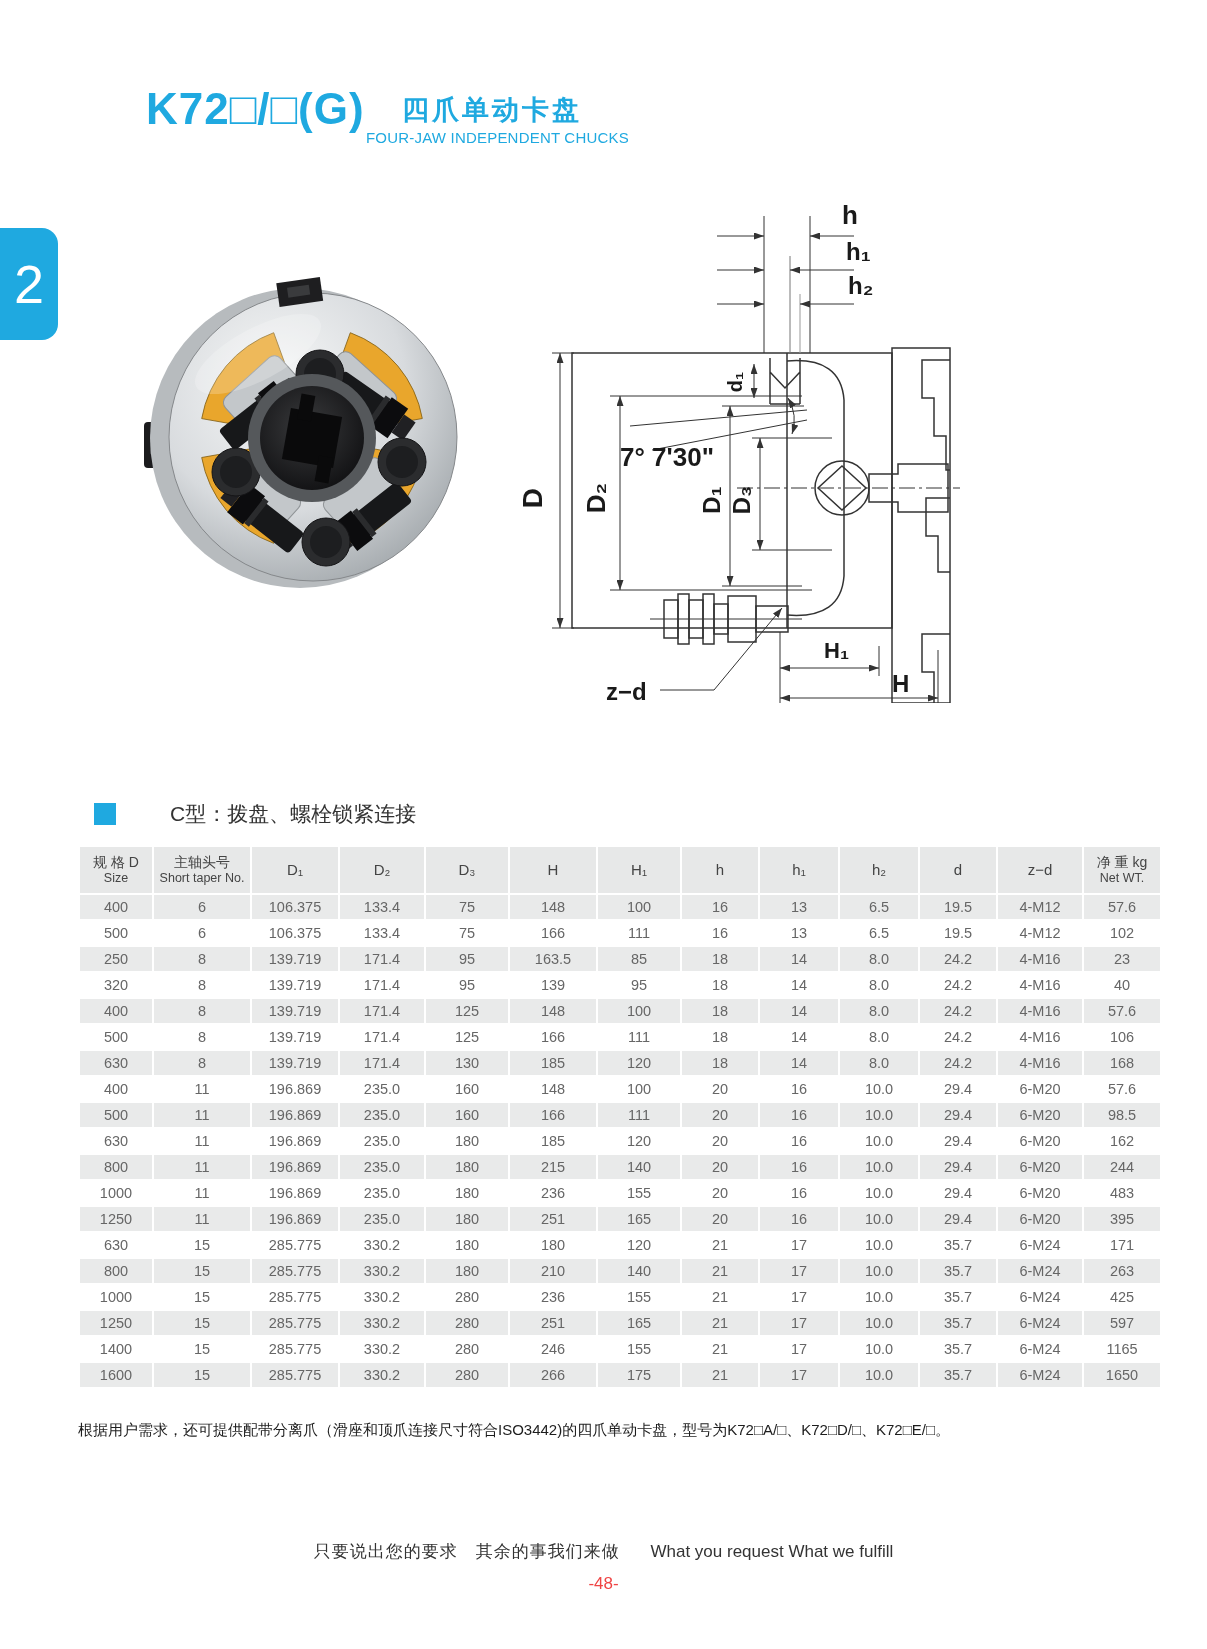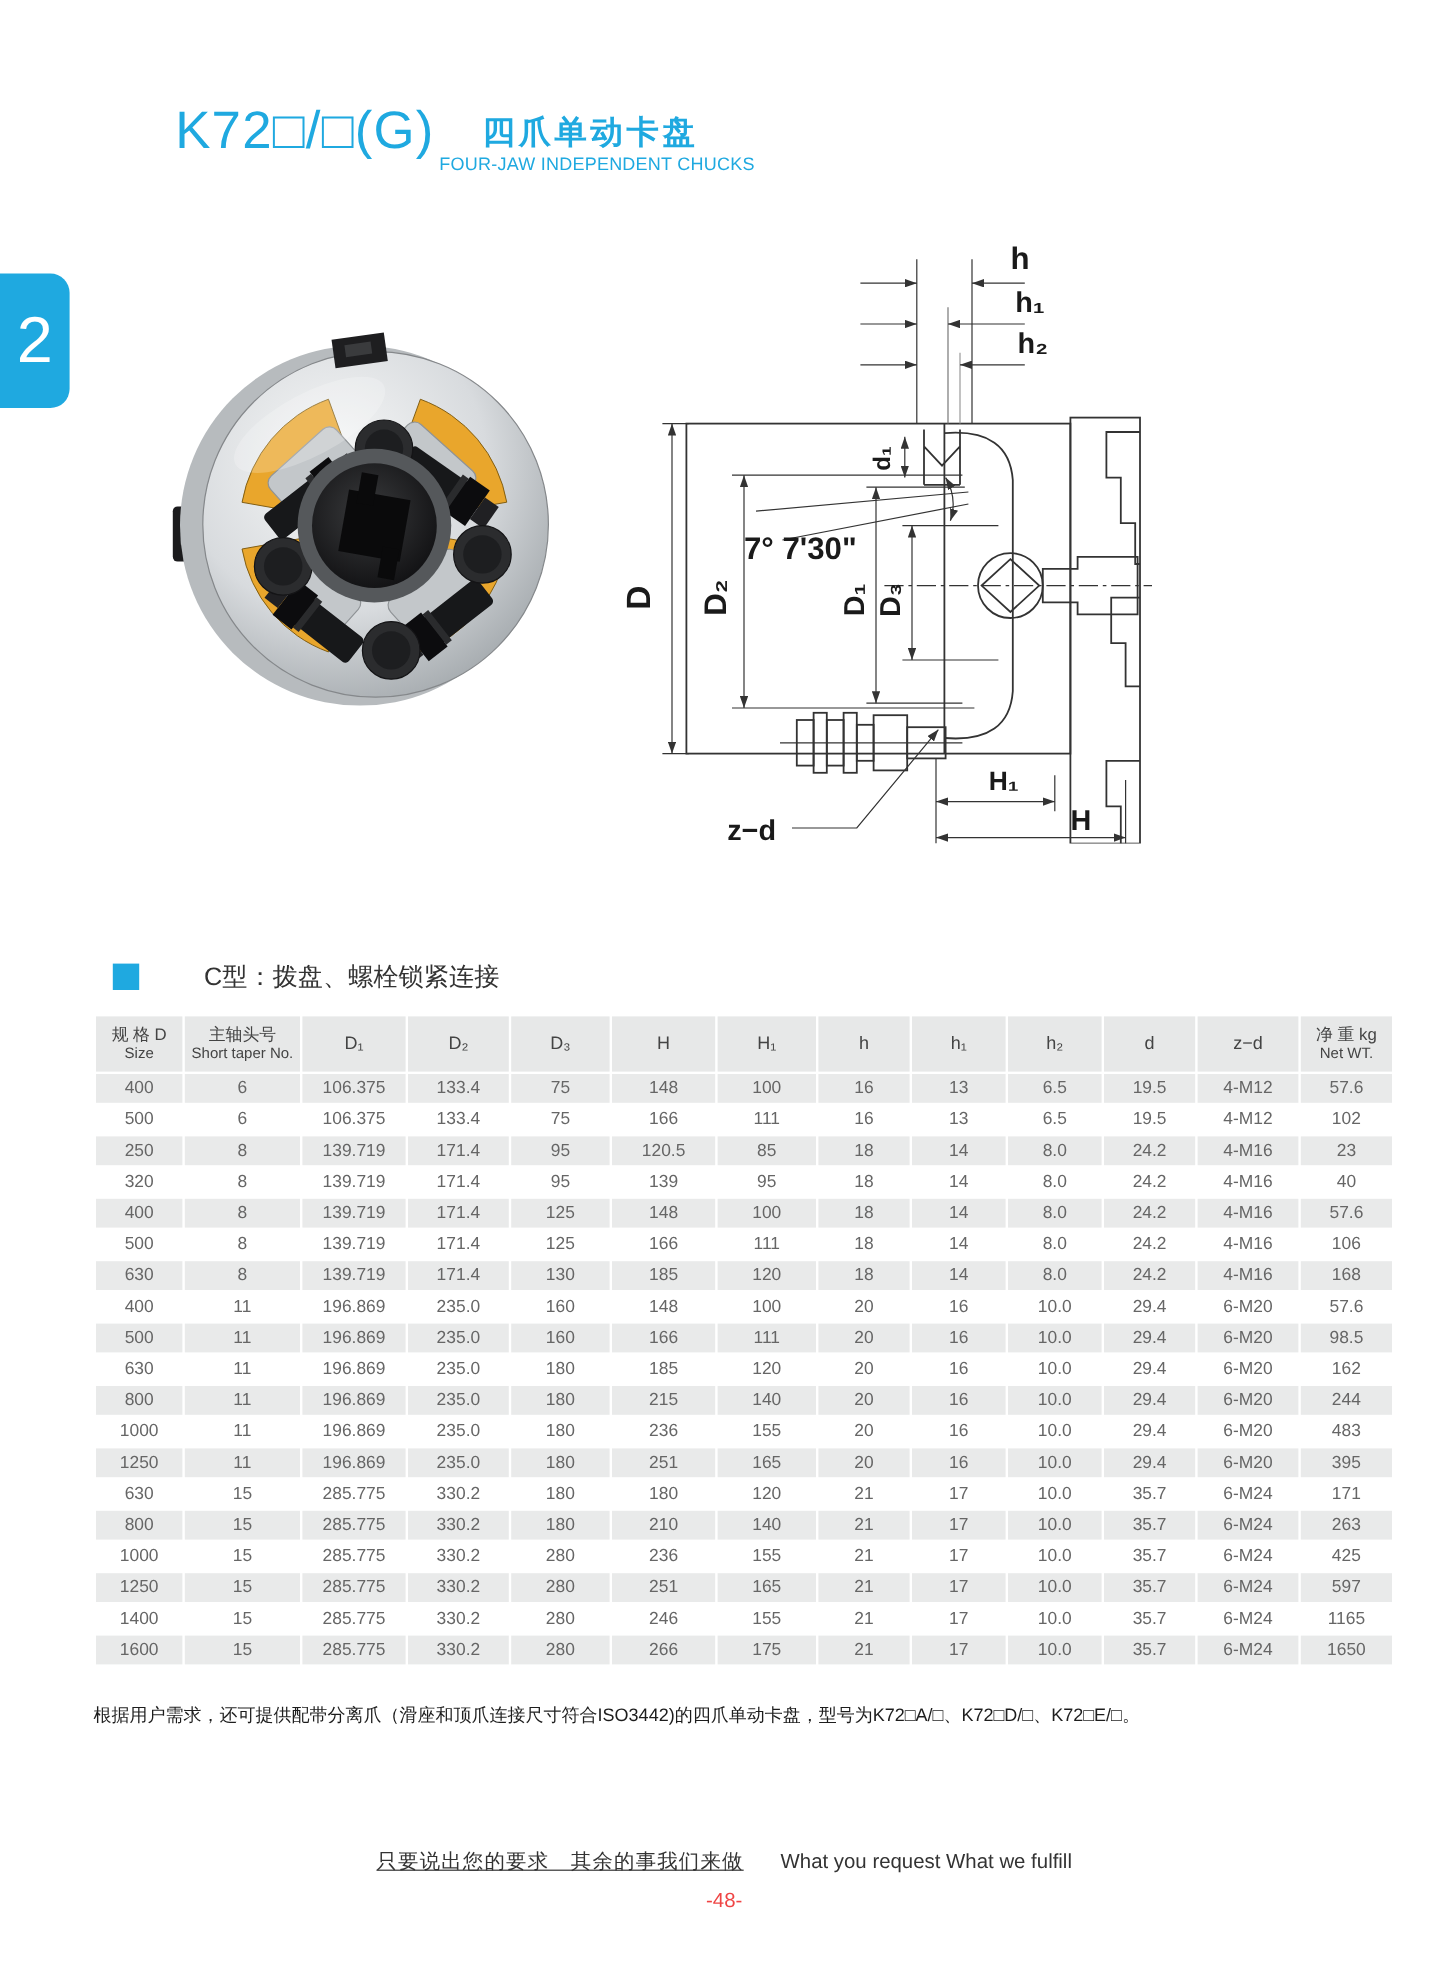--- a/index.html
+++ b/index.html
@@ -3,21 +3,21 @@
 <meta charset="utf-8">
 <style>
   :root{ --accent:#1fa9e0; }
   html,body{margin:0;padding:0;background:#fff;}
   #page{
     position:relative; width:1207px; height:1649px; background:#fff; overflow:hidden;
     font-family:"Liberation Sans","DejaVu Sans",sans-serif; color:#222;
   }
   
   .model{position:absolute; left:146px; top:84px; color:var(--accent);
-         font-size:44px; font-weight:normal; letter-spacing:1px;}
+         font-size:44px; font-weight:bold; letter-spacing:1px;}
   .title-zh{position:absolute; left:366px; top:92px; color:var(--accent);
          font-size:27px; font-weight:bold; letter-spacing:3px;margin-left:36px;}
   .title-en{position:absolute; left:366px; top:129px; color:var(--accent);
          font-size:15px; font-weight:normal; letter-spacing:.2px;}
   
   .chapter-tab{position:absolute; left:0; top:228px; width:58px; height:112px;
          background:var(--accent); border-radius:0 16px 16px 0; color:#fff;
          font-size:54px; display:flex; align-items:center; justify-content:center;}
   
   .photo{position:absolute; left:140px; top:276px;}
@@ -37,21 +37,21 @@
   .spec-table th .h-zh{font-size:14px;}
   .spec-table th .h-en{font-size:12.5px;}
   .spec-table td{background:#fff; color:#666; font-size:14.5px; text-align:center;
          height:22px; padding:1px 0; white-space:nowrap; overflow:hidden;}
   .spec-table tbody tr:nth-child(odd) td{background:#e9eaea;}
   
   .notes{position:absolute; left:78px; top:1416px; width:1064px;
          font-size:15px; color:#1d1d1d; line-height:27px;}
   .slogan{position:absolute; left:0; top:1540px; width:100%; text-align:center;
          font-size:17px; color:#333;}
-  .slogan .s-zh{margin-right:26px; letter-spacing:1px;text-decoration:underline;}
+  .slogan .s-zh{margin-right:26px; letter-spacing:1px;}
   .page-num{position:absolute; left:0; top:1574px; width:100%; text-align:center;
          font-size:17px; color:#ef4444;}
 </style>
 </head>
 <body>
 
 <div id="page">
 
   <div class="model">K72□/□(G)</div>
   <div class="title-zh">四爪单动卡盘</div>
@@ -312,21 +312,21 @@
           <td>19.5</td>
           <td>4-M12</td>
           <td>102</td>
         </tr>
         <tr>
           <td>250</td>
           <td>8</td>
           <td>139.719</td>
           <td>171.4</td>
           <td>95</td>
-          <td>120.5</td>
+          <td>163.5</td>
           <td>85</td>
           <td>18</td>
           <td>14</td>
           <td>8.0</td>
           <td>24.2</td>
           <td>4-M16</td>
           <td>23</td>
         </tr>
         <tr>
           <td>320</td>

